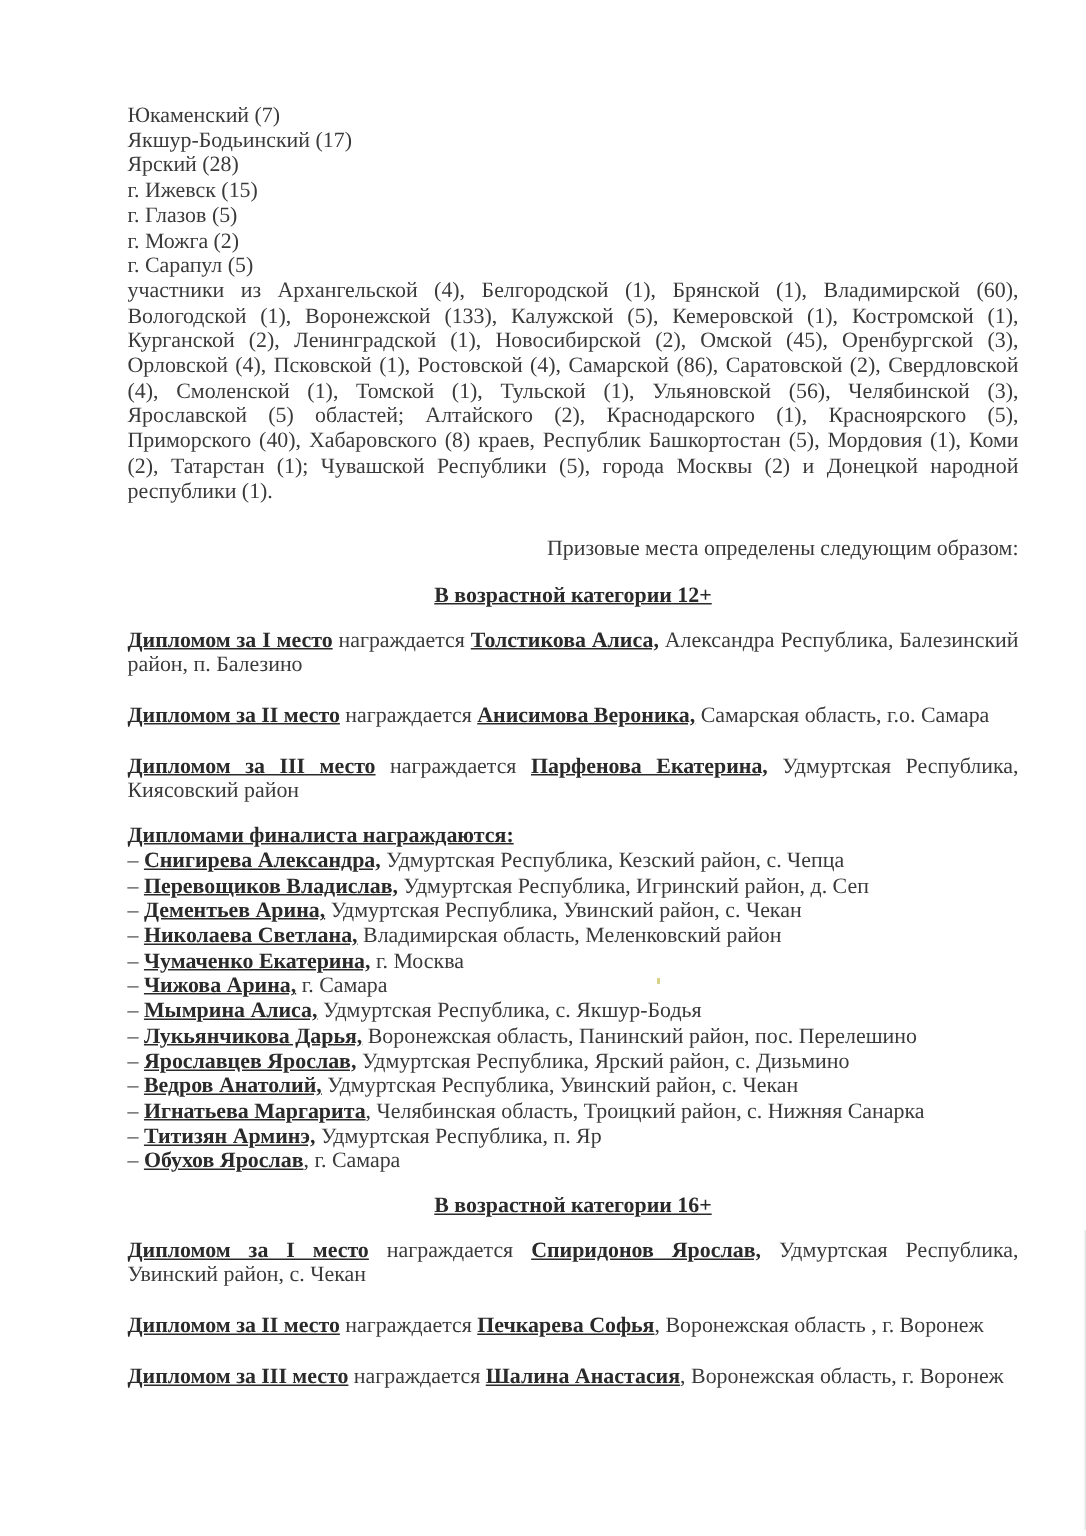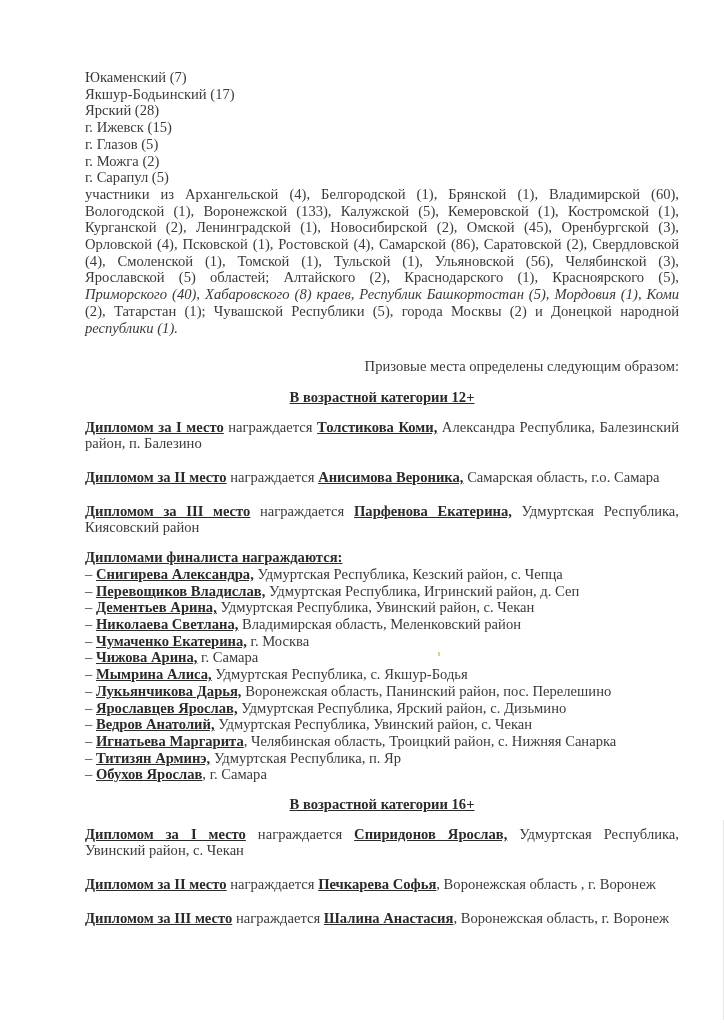--- a/index.html
+++ b/index.html
@@ -37,34 +37,34 @@
       <span class="line">г. Сарапул (5)</span>
     </div>
 
     <div id="participants">
         <div style="text-align: justify; text-align-last: justify; white-space: nowrap;">участники из Архангельской (4), Белгородской (1), Брянской (1), Владимирской (60),</div>
         <div style="text-align: justify; text-align-last: justify; white-space: nowrap;">Вологодской (1), Воронежской (133), Калужской (5), Кемеровской (1), Костромской (1),</div>
         <div style="text-align: justify; text-align-last: justify; white-space: nowrap;">Курганской (2), Ленинградской (1), Новосибирской (2), Омской (45), Оренбургской (3),</div>
         <div style="text-align: justify; text-align-last: justify; white-space: nowrap;">Орловской (4), Псковской (1), Ростовской (4), Самарской (86), Саратовской (2), Свердловской</div>
         <div style="text-align: justify; text-align-last: justify; white-space: nowrap;">(4), Смоленской (1), Томской (1), Тульской (1), Ульяновской (56), Челябинской (3),</div>
         <div style="text-align: justify; text-align-last: justify; white-space: nowrap;">Ярославской (5) областей; Алтайского (2), Краснодарского (1), Красноярского (5),</div>
-        <div style="text-align: justify; text-align-last: justify; white-space: nowrap; font-style: italic;">Приморского (40), Хабаровского (8) краев, Республик Башкортостан (5), Мордовия (1), Коми</div>
+        <div style="text-align: justify; text-align-last: justify; white-space: nowrap;">Приморского (40), Хабаровского (8) краев, Республик Башкортостан (5), Мордовия (1), Коми</div>
         <div style="text-align: justify; text-align-last: justify; white-space: nowrap;">(2), Татарстан (1); Чувашской Республики (5), города Москвы (2) и Донецкой народной</div>
-        <div style="text-align: right; text-align-last: left; white-space: nowrap; font-style: italic;">республики (1).</div>
+        <div style="text-align: right; text-align-last: left; white-space: nowrap;">республики (1).</div>
       </div>
 
     <div style="height:22px"></div>
     <div class="line indent">Призовые места определены следующим образом:</div>
     <div style="height:14px"></div>
     <div class="line center"><b>В возрастной категории 12+</b></div>
     <div style="height:13px"></div>
 
     <div id="awards12">
         <div>
-          <div style="white-space: nowrap; text-align: justify; text-align-last: justify;"><b>Дипломом за I место</b><span> награждается </span><b>Толстикова Коми,</b><span> Александра Республика, Балезинский</span></div>
+          <div style="white-space: nowrap; text-align: justify; text-align-last: justify;"><b>Дипломом за I место</b><span> награждается </span><b>Толстикова Алиса,</b><span> Александра Республика, Балезинский</span></div>
           <div>район, п. Балезино</div>
         </div>
         <div style="margin-top: 17px;">
           <div style="white-space: nowrap;"><b>Дипломом за II место</b><span> награждается </span><b>Анисимова Вероника,</b><span> Самарская область, г.о. Самара</span></div>
         </div>
         <div style="margin-top: 17px;">
           <div style="white-space: nowrap; text-align: justify; text-align-last: justify;"><b>Дипломом за III место</b><span> награждается </span><b>Парфенова Екатерина,</b><span> Удмуртская Республика,</span></div>
           <div>Киясовский район</div>
         </div>
       </div>

